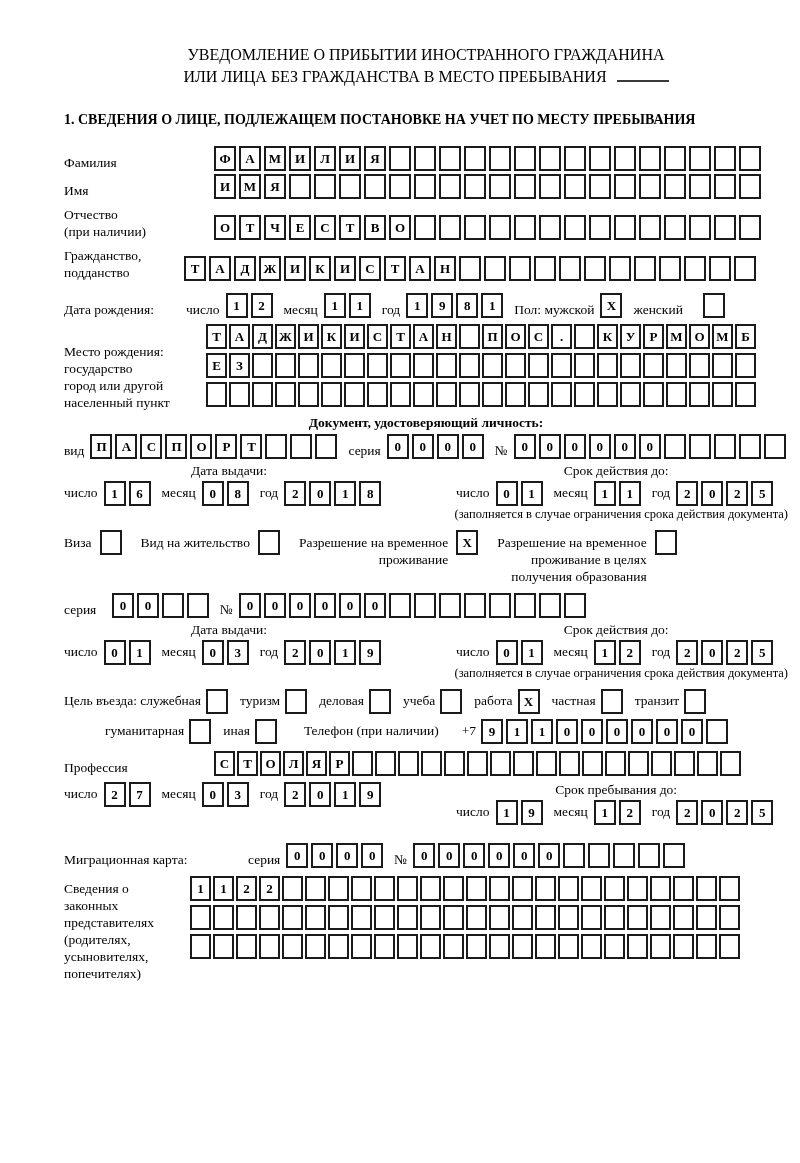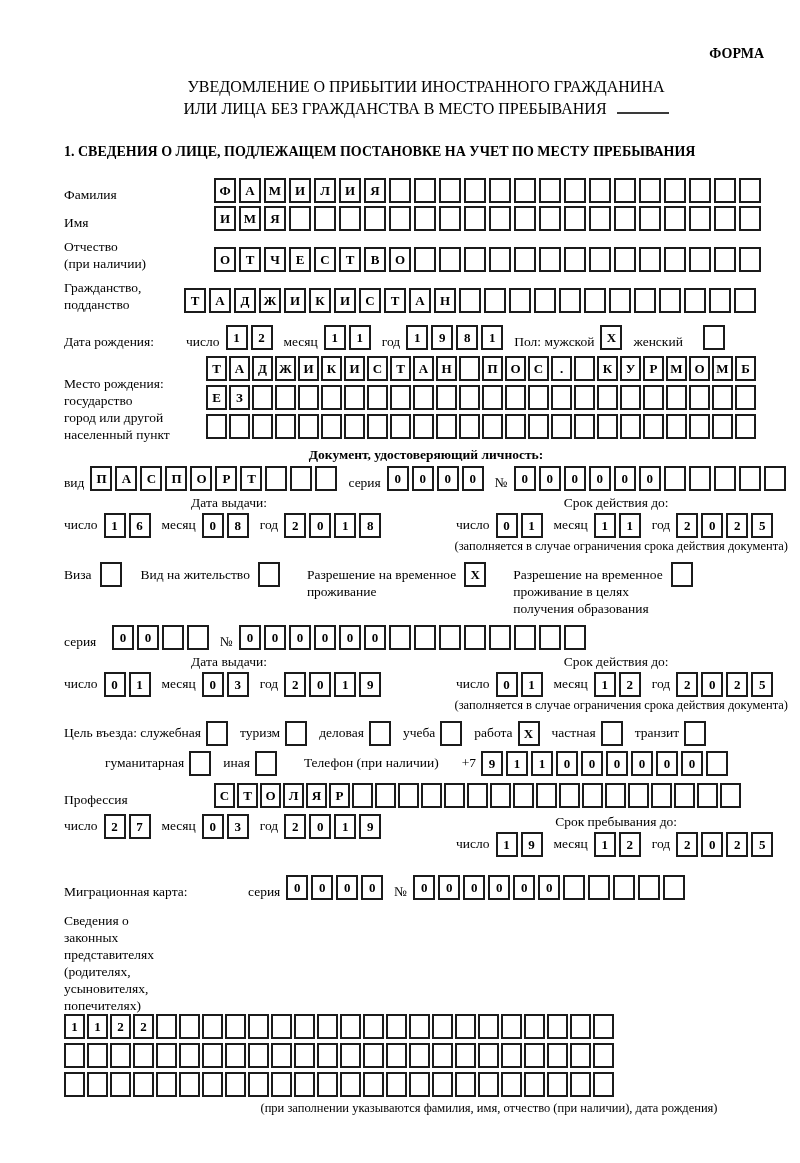--- a/index.html
+++ b/index.html
@@ -36,37 +36,36 @@
   .dg-l{width:330px;margin-right:62px;}
   .dg .hdr{text-align:center;margin-bottom:2px;}
   .dline{display:flex;align-items:flex-start;white-space:nowrap;}
   .note{margin-top:1px;text-align:right;font-size:12.5px;}
 
   .plain{margin-top:6px;line-height:21px;}
 
   .chk-row{display:flex;align-items:flex-start;margin-top:8px;}
   .chk-item{display:flex;align-items:flex-start;margin-right:16px;}
   .chk-item .txt{margin-top:4px;margin-right:8px;line-height:17px;}
-  .chk-item .txt.center{text-align:left;margin-left:8px;}
+  .chk-item .txt.center{text-align:right;}
 
   .purpose{display:flex;align-items:flex-start;margin-top:8px;white-space:nowrap;}
   .purpose .t{margin:4px 5px 0 9px;}
   .purpose .t:first-child{margin-left:0;}
   .indent41{margin-left:41px;}
 
-  .legal{display:flex;align-items:flex-start;margin-top:8px;flex-direction:column;}
+  .legal{display:flex;align-items:flex-start;margin-top:8px;}
   .legal-note{margin-top:0;margin-left:126px;text-align:center;font-size:12.5px;}
 </style>
 </head>
 <body>
 
 <div class="page">
 
 
-  <div class="forma">ФОРМА</div>
 
   <div class="title">
     <div>УВЕДОМЛЕНИЕ О ПРИБЫТИИ ИНОСТРАННОГО ГРАЖДАНИНА</div>
     <div>
       <span>ИЛИ ЛИЦА БЕЗ ГРАЖДАНСТВА В МЕСТО ПРЕБЫВАНИЯ</span><span class="blank-line"></span>
     </div>
   </div>
 
   <div class="sec-h">1. СВЕДЕНИЯ О ЛИЦЕ, ПОДЛЕЖАЩЕМ ПОСТАНОВКЕ НА УЧЕТ ПО МЕСТУ ПРЕБЫВАНИЯ</div>
 
@@ -293,15 +292,14 @@
       <div>усыновителях,</div>
       <div>попечителях)</div>
     </div>
     <div class="cellrows cells-sm">
       <div class="cells"><span class="cell">1</span><span class="cell">1</span><span class="cell">2</span><span class="cell">2</span><span class="cell"></span><span class="cell"></span><span class="cell"></span><span class="cell"></span><span class="cell"></span><span class="cell"></span><span class="cell"></span><span class="cell"></span><span class="cell"></span><span class="cell"></span><span class="cell"></span><span class="cell"></span><span class="cell"></span><span class="cell"></span><span class="cell"></span><span class="cell"></span><span class="cell"></span><span class="cell"></span><span class="cell"></span><span class="cell"></span></div>
       <div class="cells"><span class="cell"></span><span class="cell"></span><span class="cell"></span><span class="cell"></span><span class="cell"></span><span class="cell"></span><span class="cell"></span><span class="cell"></span><span class="cell"></span><span class="cell"></span><span class="cell"></span><span class="cell"></span><span class="cell"></span><span class="cell"></span><span class="cell"></span><span class="cell"></span><span class="cell"></span><span class="cell"></span><span class="cell"></span><span class="cell"></span><span class="cell"></span><span class="cell"></span><span class="cell"></span><span class="cell"></span></div>
       <div class="cells"><span class="cell"></span><span class="cell"></span><span class="cell"></span><span class="cell"></span><span class="cell"></span><span class="cell"></span><span class="cell"></span><span class="cell"></span><span class="cell"></span><span class="cell"></span><span class="cell"></span><span class="cell"></span><span class="cell"></span><span class="cell"></span><span class="cell"></span><span class="cell"></span><span class="cell"></span><span class="cell"></span><span class="cell"></span><span class="cell"></span><span class="cell"></span><span class="cell"></span><span class="cell"></span><span class="cell"></span></div>
     </div>
   </div>
 
-  <div class="legal-note">(при заполнении указываются фамилия, имя, отчество (при наличии), дата рождения)</div>
 
 </div>
 
 </body></html>

